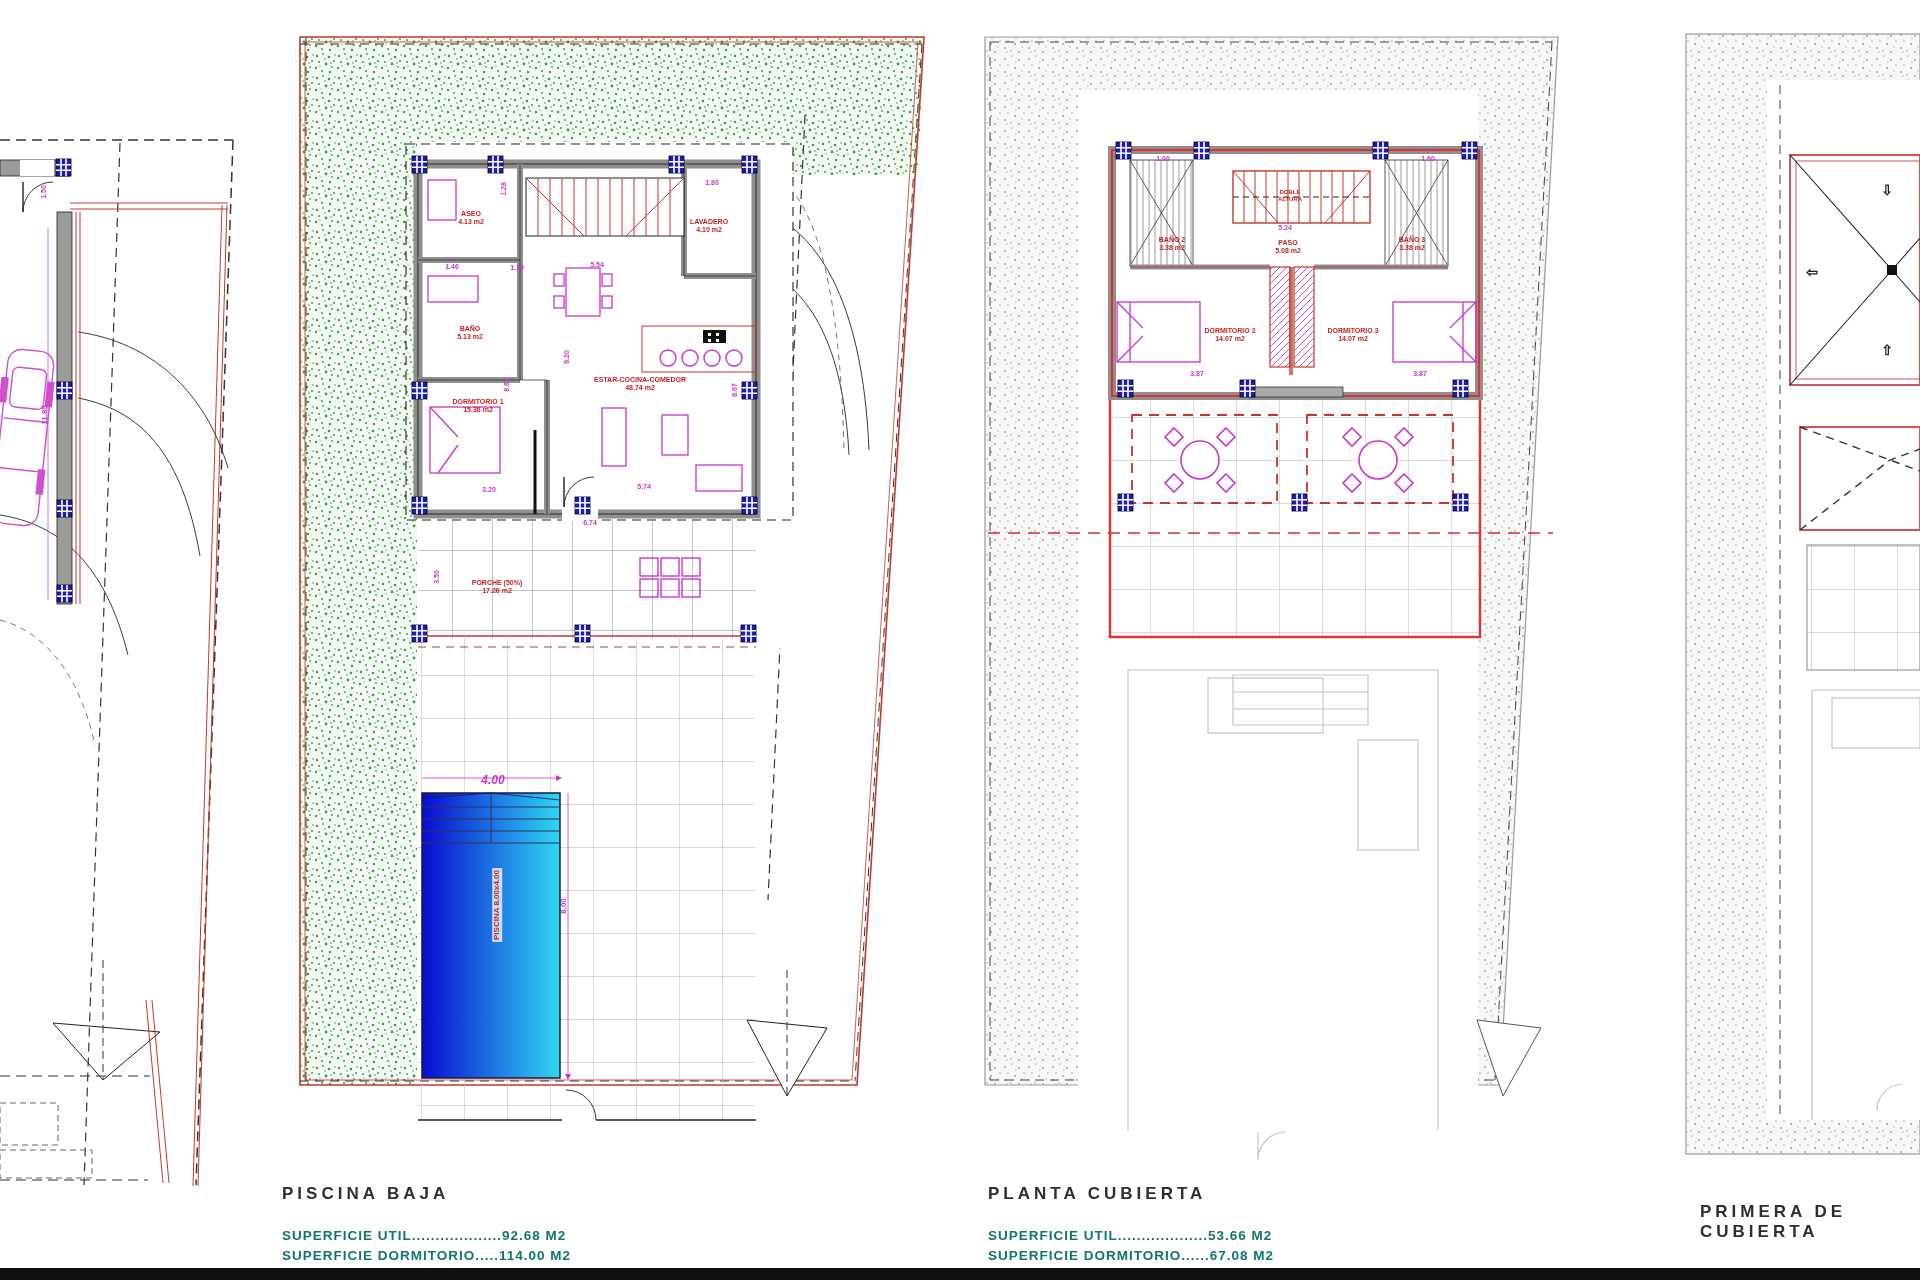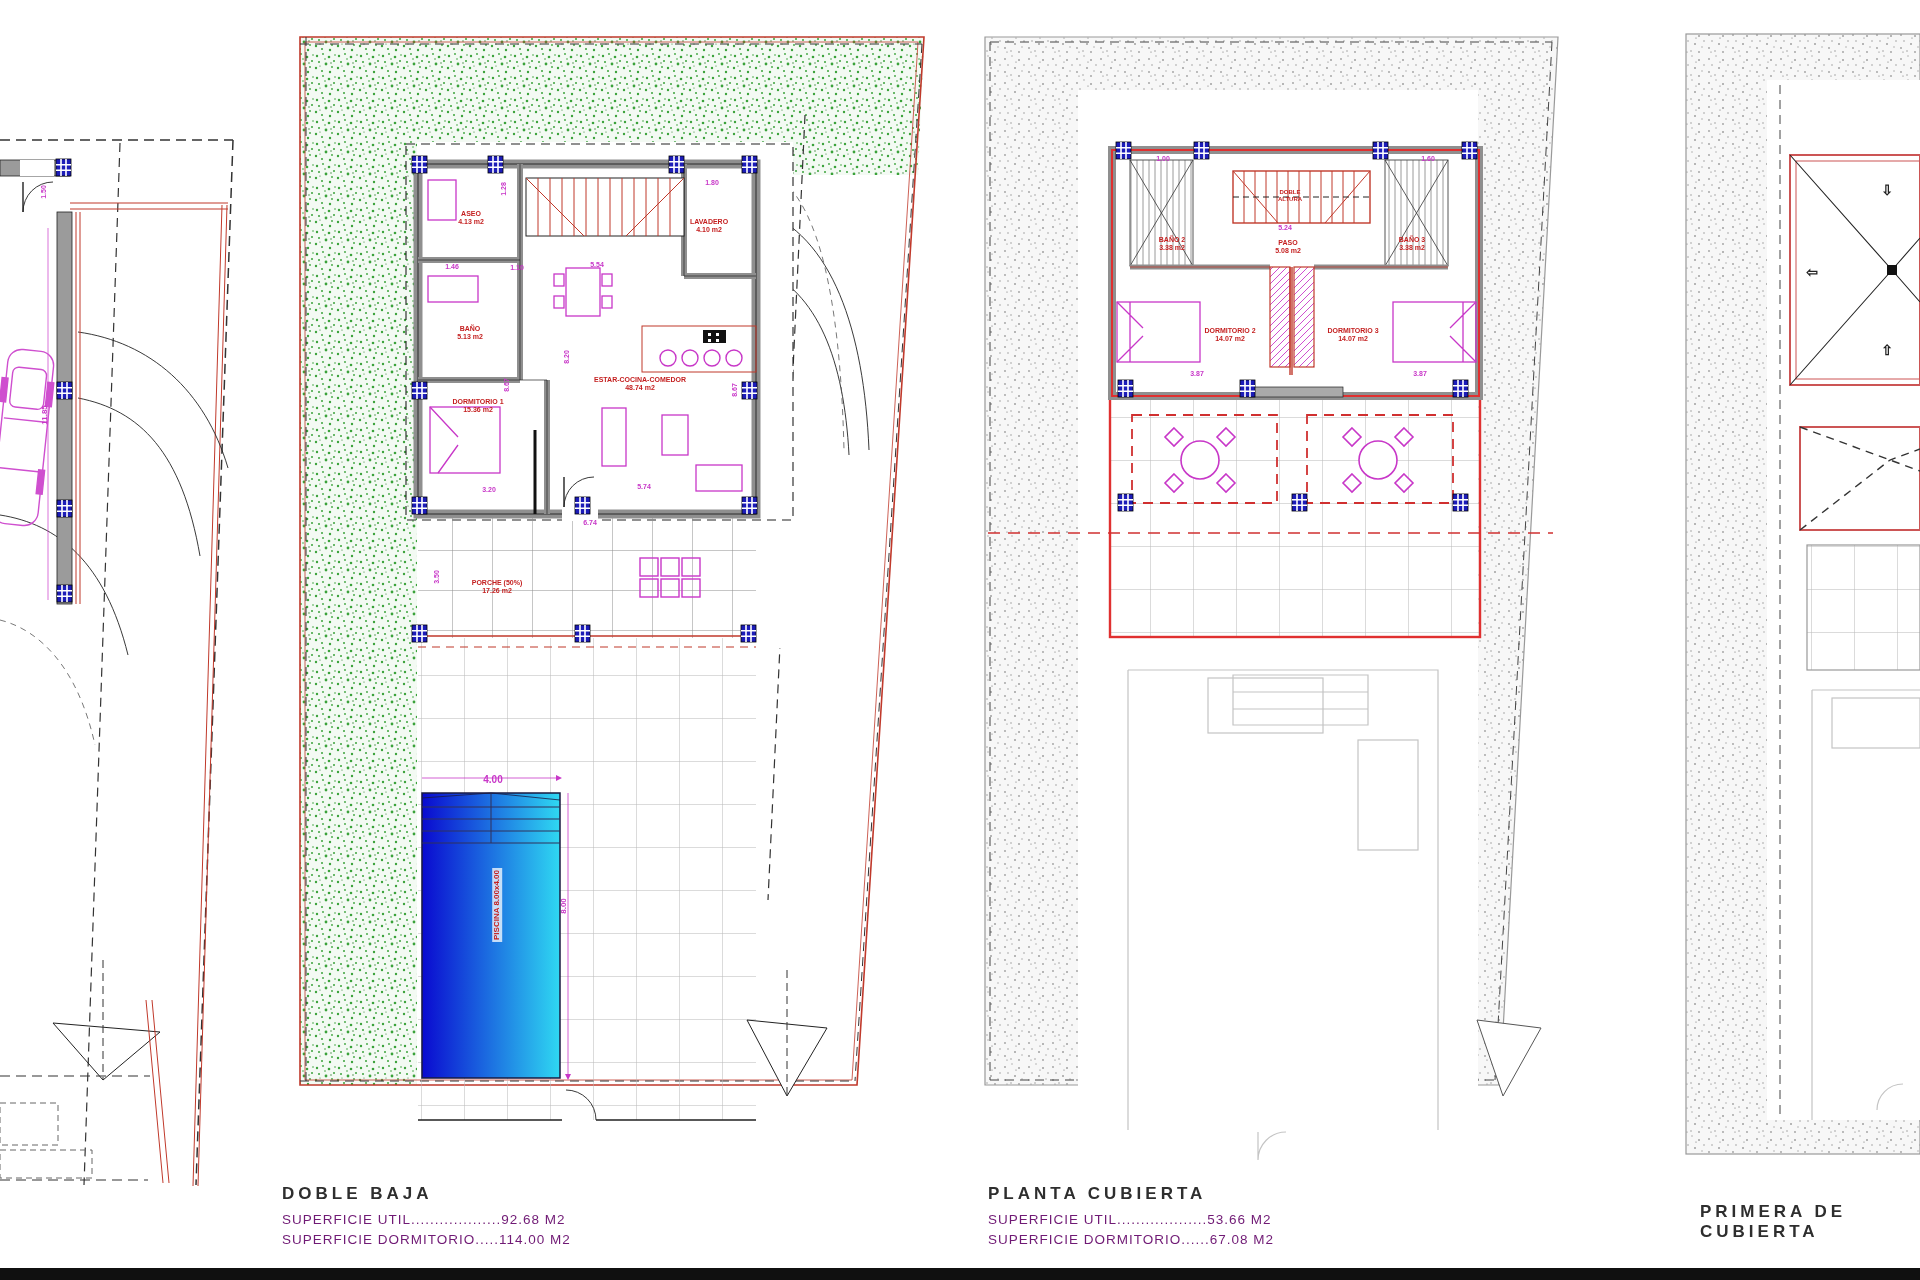--- a/index.html
+++ b/index.html
@@ -2,21 +2,21 @@
 <html><head>
 <meta charset="utf-8">
 <style>
   html,body{margin:0;padding:0;background:#ffffff;}
   #sheet{position:relative;width:1920px;height:1280px;overflow:hidden;background:#ffffff;
          font-family:"Liberation Sans", sans-serif;}
   svg{position:absolute;}
   .lbl{position:absolute;transform:translate(-50%,-50%);white-space:pre-line;text-align:center;
        line-height:1.2;font-weight:bold;letter-spacing:0;pointer-events:none;}
   .cap-title{position:absolute;font-weight:bold;color:#2e2e2e;font-size:17px;letter-spacing:4px;}
-  .cap-red{position:absolute;font-weight:normal;color:#701a75;font-size:13.5px;letter-spacing:1px;}
+  .cap-red{position:absolute;font-weight:bold;color:#0f766e;font-size:13.5px;letter-spacing:1px;margin-top:16px;}
   .bottombar{position:absolute;left:0;top:1268px;width:1920px;height:12px;background:#101010;}
 </style>
 </head>
 <body>
 
 <div id="sheet">
 
 <svg width="0" height="0">
 <defs>
   <pattern id="gdot" width="22" height="22" patternUnits="userSpaceOnUse">
@@ -303,21 +303,21 @@
 
   <rect x="125" y="515" width="113" height="125" fill="url(#tile)" stroke="#999" stroke-width="1.2"></rect>
 
   <g stroke="#c4c4c4" stroke-width="1.2" fill="none">
     <path d="M130 660H238 M130 660V1090"></path>
     <rect x="150" y="668" width="88" height="50"></rect>
     <path d="M195 1080A26 26 0 0 1 221 1054"></path>
   </g>
 </svg>
 
-<div class="cap-title" style="left:282px;top:1184px">DOBLE BAJA</div>
+<div class="cap-title" style="left:282px;top:1184px">PISCINA BAJA</div>
 <div class="cap-red" style="left:282px;top:1212px">SUPERFICIE UTIL...................92.68 M2</div>
 <div class="cap-red" style="left:282px;top:1232px">SUPERFICIE DORMITORIO.....114.00 M2</div>
 
 <div class="cap-title" style="left:988px;top:1184px">PLANTA CUBIERTA</div>
 <div class="cap-red" style="left:988px;top:1212px">SUPERFICIE UTIL...................53.66 M2</div>
 <div class="cap-red" style="left:988px;top:1232px">SUPERFICIE DORMITORIO......67.08 M2</div>
 
 <div class="cap-title" style="left:1700px;top:1202px">PRIMERA DE CUBIERTA</div>
 
 <div class="bottombar"></div>
@@ -343,21 +343,21 @@
       <span class="lbl" style="left: 517px; top: 268px; color: rgb(200, 55, 200); font-size: 7px; transform: translate(-50%, -50%);">1.10</span>
       <span class="lbl" style="left: 597px; top: 265px; color: rgb(200, 55, 200); font-size: 7px; transform: translate(-50%, -50%);">5.54</span>
       <span class="lbl" style="left: 712px; top: 183px; color: rgb(200, 55, 200); font-size: 7px; transform: translate(-50%, -50%);">1.80</span>
       <span class="lbl" style="left: 567px; top: 357px; color: rgb(200, 55, 200); font-size: 7px; transform: translate(-50%, -50%) rotate(-90deg);">8.20</span>
       <span class="lbl" style="left: 507px; top: 385px; color: rgb(200, 55, 200); font-size: 7px; transform: translate(-50%, -50%) rotate(-90deg);">8.67</span>
       <span class="lbl" style="left: 735px; top: 390px; color: rgb(200, 55, 200); font-size: 7px; transform: translate(-50%, -50%) rotate(-90deg);">8.67</span>
       <span class="lbl" style="left: 489px; top: 490px; color: rgb(200, 55, 200); font-size: 7px; transform: translate(-50%, -50%);">3.20</span>
       <span class="lbl" style="left: 644px; top: 487px; color: rgb(200, 55, 200); font-size: 7px; transform: translate(-50%, -50%);">5.74</span>
       <span class="lbl" style="left: 590px; top: 523px; color: rgb(200, 55, 200); font-size: 7px; transform: translate(-50%, -50%);">6.74</span>
       <span class="lbl" style="left: 437px; top: 577px; color: rgb(200, 55, 200); font-size: 7px; transform: translate(-50%, -50%) rotate(-90deg);">3.50</span>
-      <span class="lbl" style="left: 493px; top: 780px; color: rgb(200, 55, 200); font-size: 10px; transform: translate(-50%, -50%);">4.00</span>
+      <span class="lbl" style="left: 493px; top: 780px; color: rgb(200, 55, 200); font-size: 12px; transform: translate(-50%, -50%); font-style: italic;">4.00</span>
       <span class="lbl" style="left: 564px; top: 906px; color: rgb(200, 55, 200); font-size: 8px; transform: translate(-50%, -50%) rotate(-90deg);">8.00</span>
       <span class="lbl" style="left: 1163px; top: 159px; color: rgb(200, 55, 200); font-size: 7px; transform: translate(-50%, -50%);">1.00</span>
       <span class="lbl" style="left: 1428px; top: 159px; color: rgb(200, 55, 200); font-size: 7px; transform: translate(-50%, -50%);">1.60</span>
       <span class="lbl" style="left: 1290px; top: 196px; color: rgb(196, 31, 31); font-size: 6px; transform: translate(-50%, -50%);">DOBLE
 ALTURA</span>
       <span class="lbl" style="left: 1285px; top: 228px; color: rgb(200, 55, 200); font-size: 7px; transform: translate(-50%, -50%);">5.24</span>
       <span class="lbl" style="left: 1288px; top: 247px; color: rgb(196, 31, 31); font-size: 7px; transform: translate(-50%, -50%);">PASO
 5.08 m2</span>
       <span class="lbl" style="left: 1172px; top: 244px; color: rgb(196, 31, 31); font-size: 7px; transform: translate(-50%, -50%);">BAÑO 2
 3.38 m2</span>

